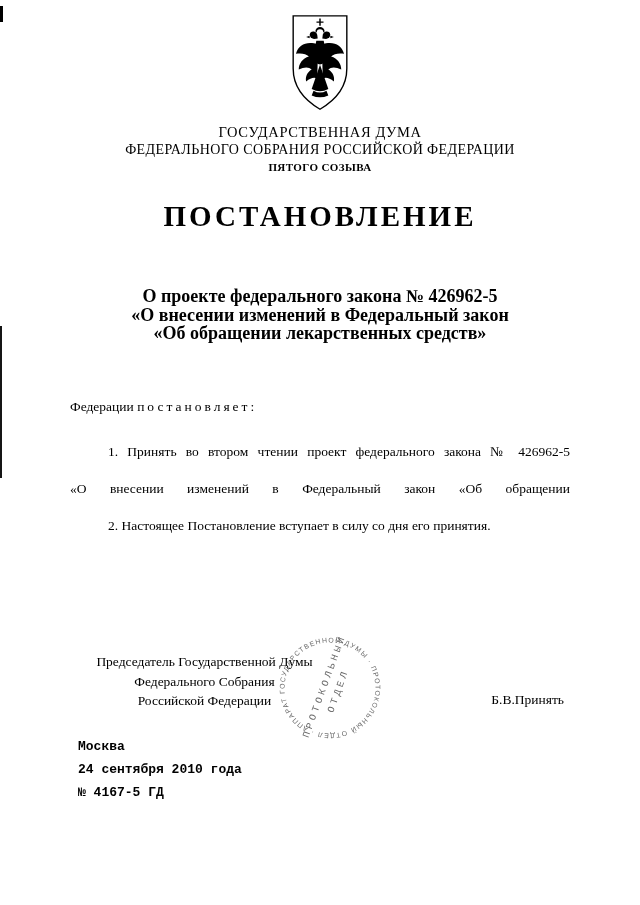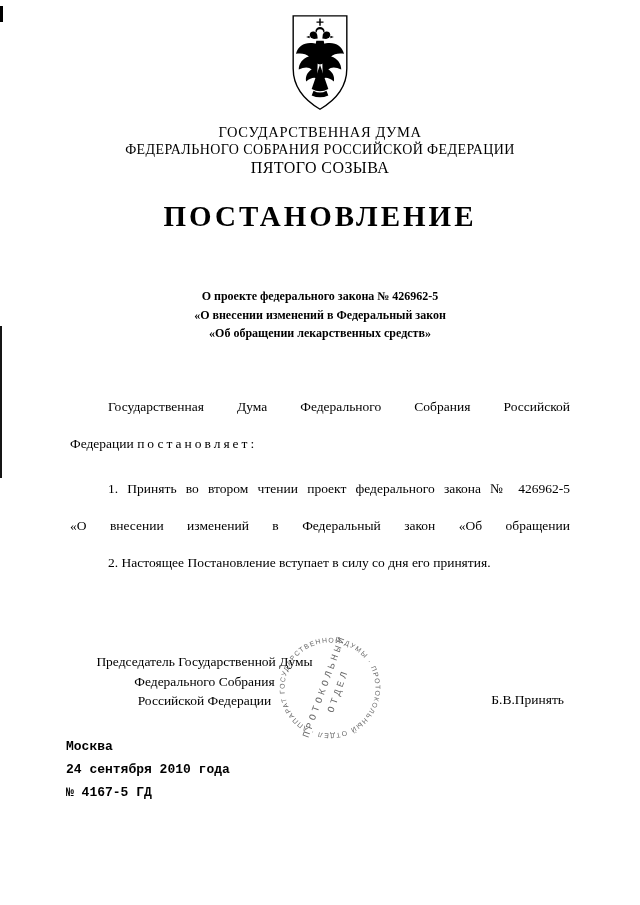--- a/index.html
+++ b/index.html
@@ -17,30 +17,30 @@
   .a1 { left: 0; top: 6px; width: 3px; height: 16px; }
   .a2 { left: 0; top: 326px; width: 2px; height: 152px; background: #151515; }
 
   
   .emblem { position: absolute; left: 283px; top: 13px; width: 74px; height: 100px; }
 
   
   .header { position: absolute; left: 0; right: 0; top: 124px; text-align: center; }
   .header .h1 { font-size: 14.5px; letter-spacing: 0.6px; line-height: 17px; }
   .header .h2 { font-size: 14px;   letter-spacing: 0.4px; line-height: 17px; }
-  .header .h3 { font-size: 16px; letter-spacing: 0.4px; line-height: 15px; margin-top: 2px; }
+  .header .h3 { font-size: 11px; letter-spacing: 0.4px; line-height: 15px; margin-top: 2px; font-weight: bold; }
 
   
   .doctype { position: absolute; left: 0; right: 0; top: 188px; text-align: center; margin-top: 12px; }
   .doctype .t1 { font-size: 29px; font-weight: bold; letter-spacing: 3px; line-height: 33px; }
   .doctype .t2 { font-size: 22px; letter-spacing: 2.5px; line-height: 26px; margin-top: 2px; }
 
   
   .subject { position: absolute; left: 0; right: 0; top: 287px; text-align: center; font-weight: bold; }
-  .subject div { font-size: 12px; line-height: 18.5px; }
+  .subject div { font-size: 18px; line-height: 18.5px; }
 
   
   .bodyblock { position: absolute; left: 70px; width: 500px; top: 388px; font-size: 13.5px; }
   .line { height: 37px; line-height: 37px; white-space: normal; }
   .jline { text-align: justify; text-align-last: justify; }
   .indent { text-indent: 38px; }
   .gap { margin-top: 8px; }
   .spaced { letter-spacing: 3px; }
 
   
@@ -49,21 +49,21 @@
   .sig-name { position: absolute; right: 76px; top: 690px; font-size: 13.5px; line-height: 19.5px; }
 
   
   .stamp {
     position: absolute; left: 265px; top: 623px; width: 130px; height: 130px;
     transform: rotate(-70deg); opacity: 0.85; pointer-events: none;
   }
 
   
   .footer {
-    position: absolute; left: 66px; top: 735px;
+    position: absolute; left: 78px; top: 735px;
     font-family: "Liberation Mono", "DejaVu Sans Mono", monospace;
     font-size: 13px; font-weight: bold;
   }
   .footer div { line-height: 23px; }
 </style>
 </head>
 <body>
 
 <div class="page">
 
@@ -99,21 +99,20 @@
     <div class="t1">ПОСТАНОВЛЕНИЕ</div>
   </div>
 
   <div class="subject">
     <div>О проекте федерального закона № 426962-5</div>
     <div>«О внесении изменений в Федеральный закон</div>
     <div>«Об обращении лекарственных средств»</div>
   </div>
 
   <div class="bodyblock">
-    <div class="line jline indent">Государственная Дума Федерального Собрания Российской</div>
     <div class="line"><span>Федерации</span> <span class="spaced">постановляет:</span></div>
 
     <div class="line jline indent gap">1. Принять во втором чтении проект федерального закона № 426962-5</div>
     <div class="line jline">«О внесении изменений в Федеральный закон «Об обращении</div>
 
     <div class="line indent">2. Настоящее Постановление вступает в силу со дня его принятия.</div>
   </div>
 
   <div class="sig">
     <div>Председатель Государственной Думы</div>

